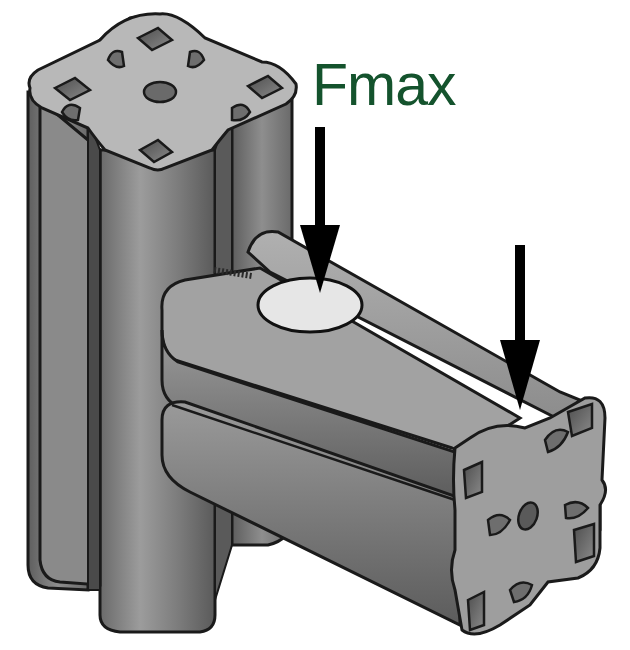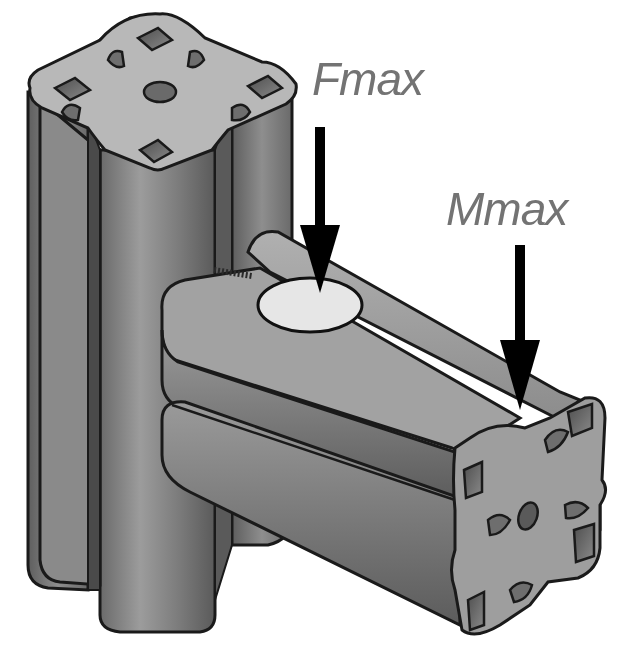--- a/index.html
+++ b/index.html
@@ -1,18 +1,18 @@
 <!DOCTYPE html>
 <html><head>
   <meta charset="utf-8">
   <style>
     html, body { margin: 0; padding: 0; background: #ffffff; }
     body { width: 630px; height: 650px; position: relative; overflow: hidden; font-family: "Liberation Sans", sans-serif; }
     #stage { position: absolute; left: 0; top: 0; width: 630px; height: 650px; }
-    .label { position: absolute; font-family: "Liberation Sans", sans-serif; color: #737373; font-size: 46px; line-height: 1; letter-spacing: -1px; font-style: italic; }
+    .label { position: absolute; font-family: "Liberation Sans", sans-serif; color: #14532d; font-size: 59px; line-height: 1; letter-spacing: -1px; }
     #fmax-label { left: 312px; top: 56px; }
     #mmax-label { left: 446px; top: 186px; }
   </style>
 </head>
 <body>
 
 <div id="stage">
   <svg width="630" height="650" viewBox="0 0 630 650" xmlns="http://www.w3.org/2000/svg">
     <defs>
       <linearGradient id="colGrad" x1="0" y1="0" x2="1" y2="0">
@@ -108,14 +108,13 @@
       <polygon points="300,225 340,225 320,293" fill="#000"></polygon>
     </g>
 
     <g>
       <rect x="515" y="245" width="10" height="97" fill="#000"></rect>
       <polygon points="500,340 540,340 520,410" fill="#000"></polygon>
     </g>
   </svg>
 
   <div id="fmax-label" class="label">Fmax</div>
-  <div id="mmax-label" class="label">Mmax</div>
 </div>
 
 </body></html>

